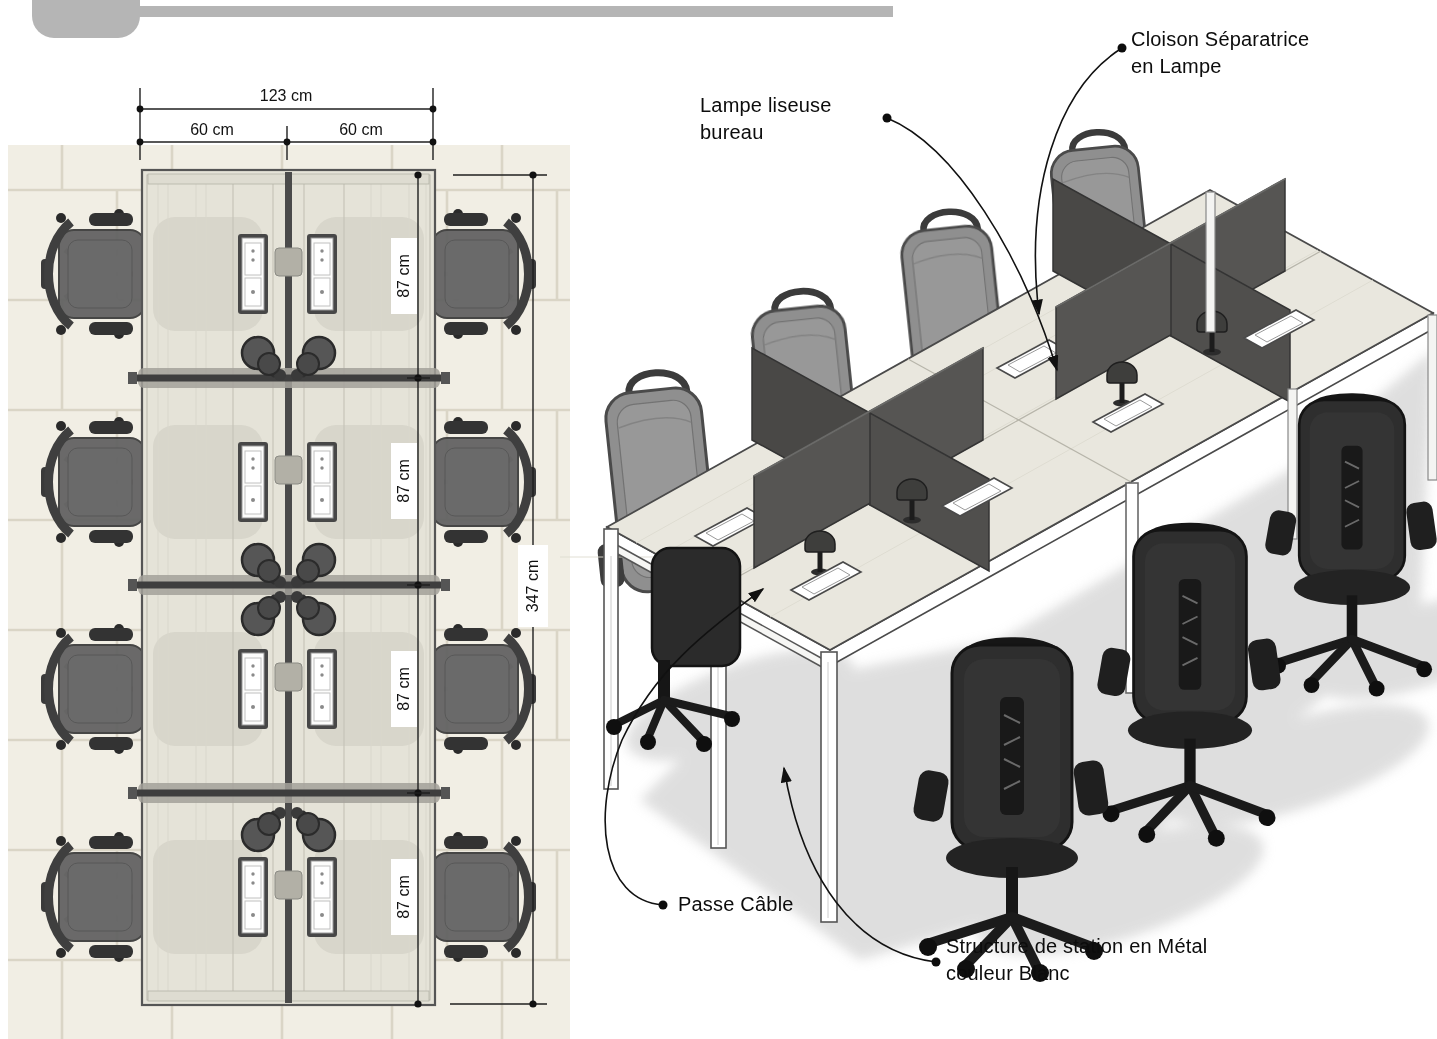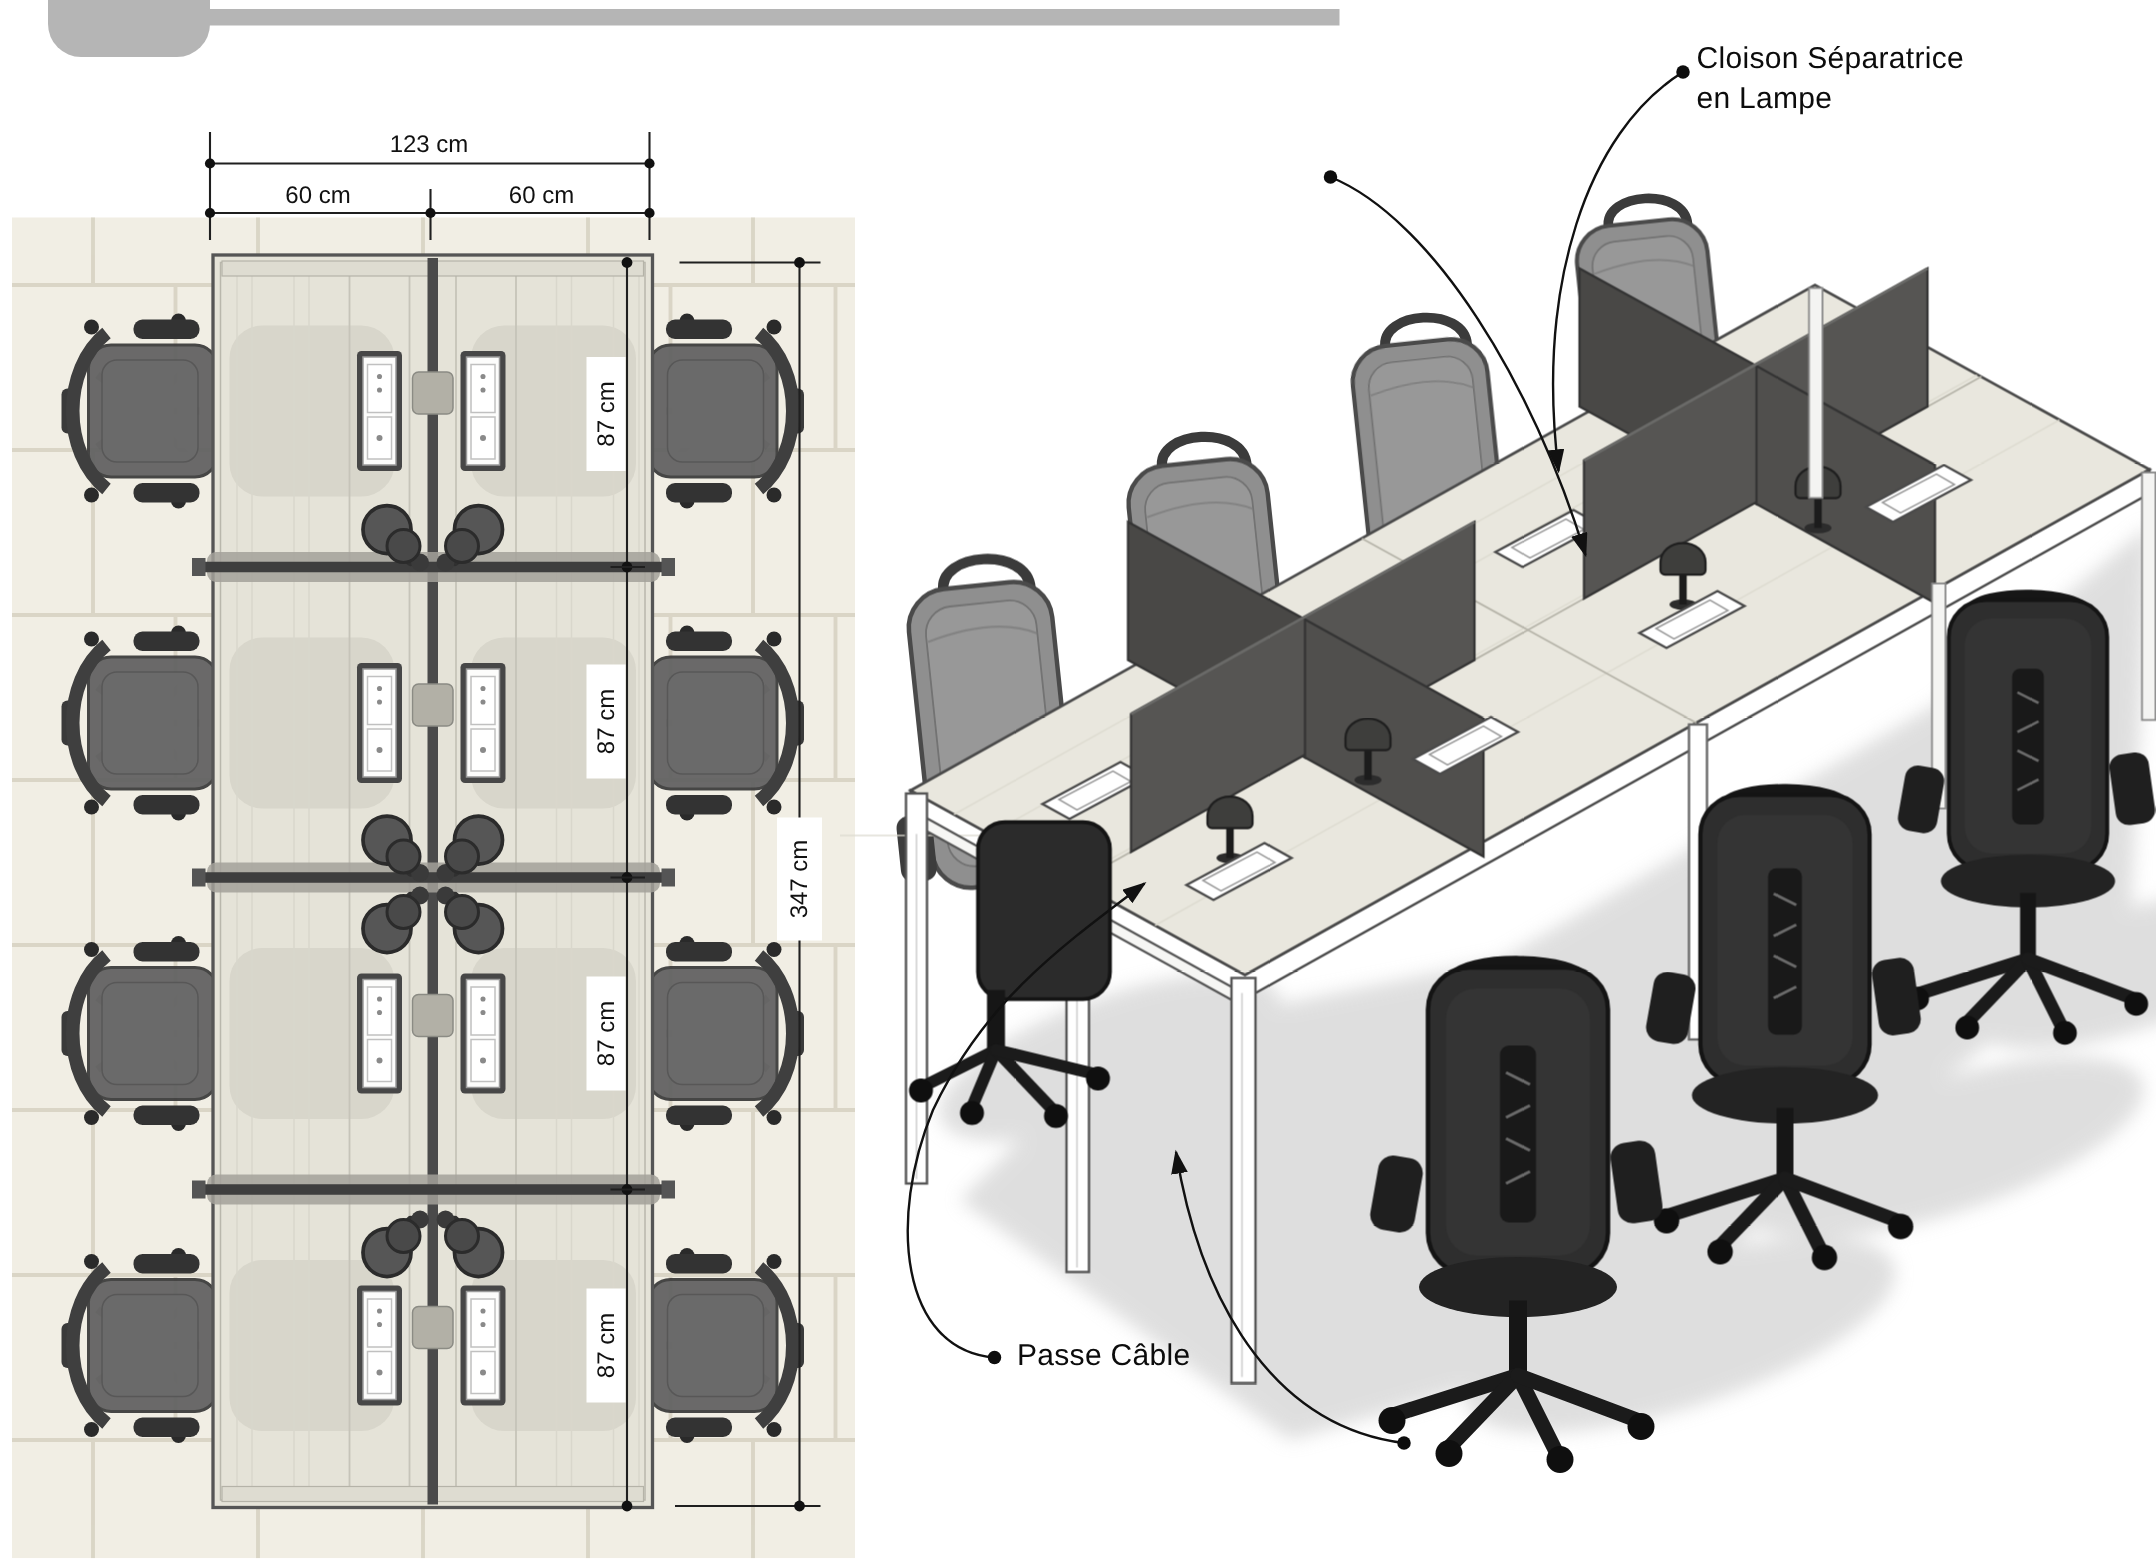--- a/index.html
+++ b/index.html
@@ -470,17 +470,25 @@
         <circle cx="663" cy="905" r="4.5"></circle>
           <circle cx="936" cy="962" r="4.5"></circle>
       </g>
     </g>
   </svg>
 
   <div class="ann" style="left:1131px;top:26px;">
     <span>Cloison Séparatrice</span>
     <span>en Lampe</span>
   </div>
+  <div class="ann" style="left:700px;top:92px;">
+    <span>Lampe liseuse</span>
+    <span>bureau</span>
+  </div>
   <div class="ann" style="left:678px;top:891px;">
     <span>Passe Câble</span>
   </div>
+  <div class="ann" style="left:946px;top:933px;">
+    <span>Structure de station en Métal</span>
+    <span>couleur Blanc</span>
+  </div>
 
 </div>
 
 </body></html>

